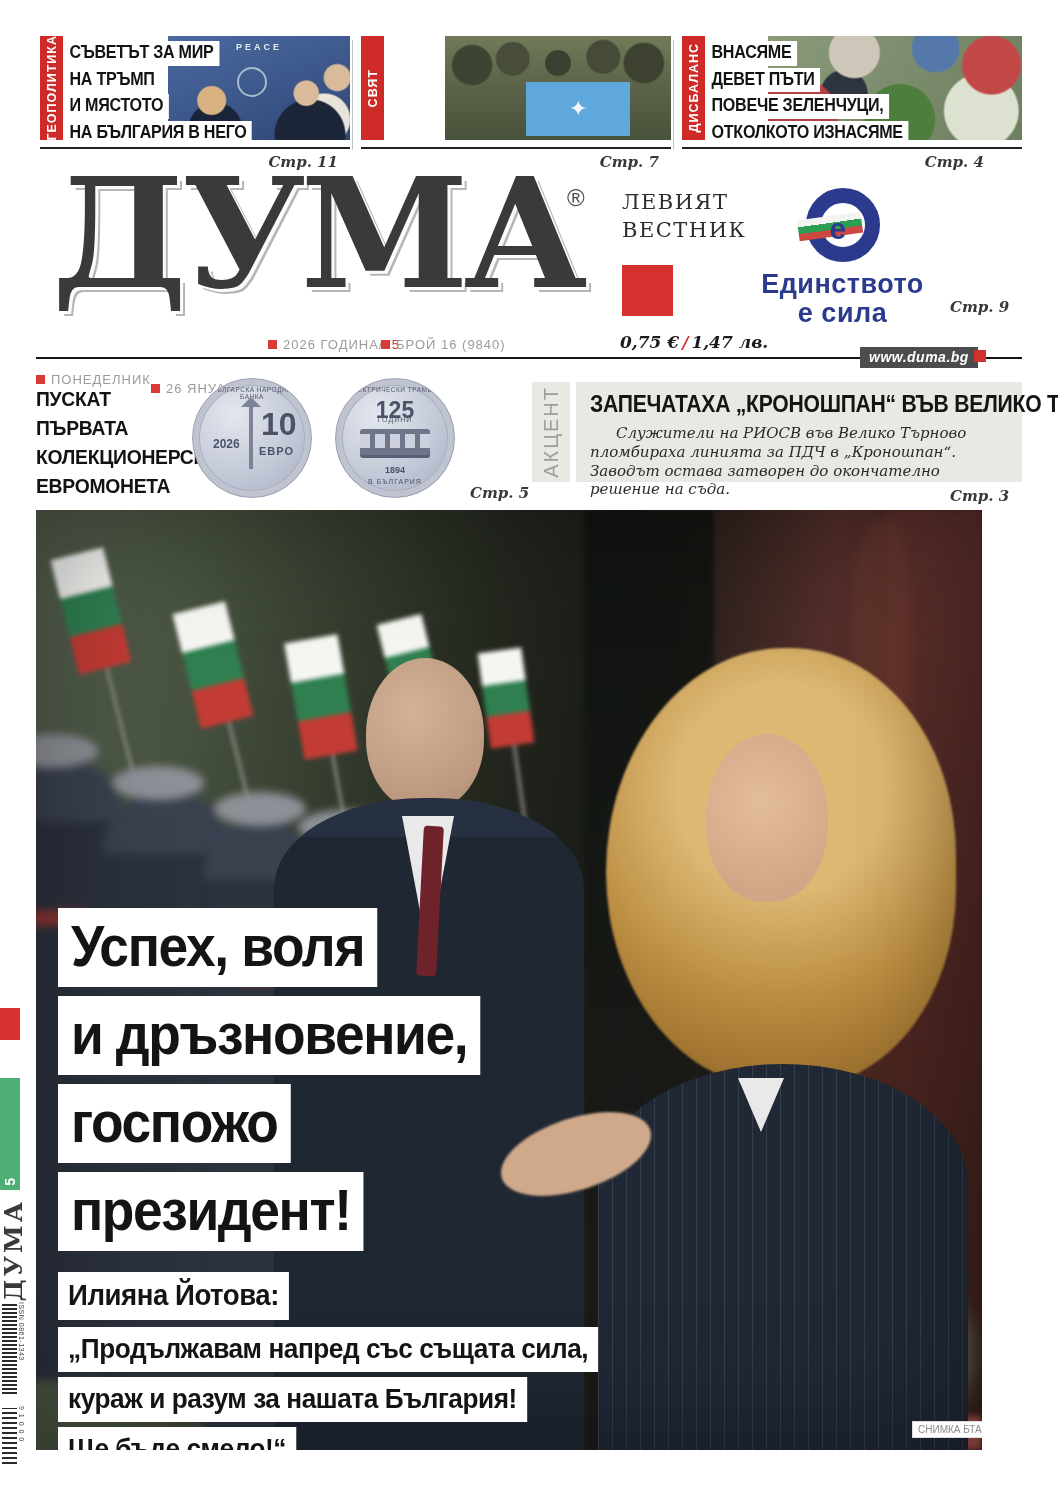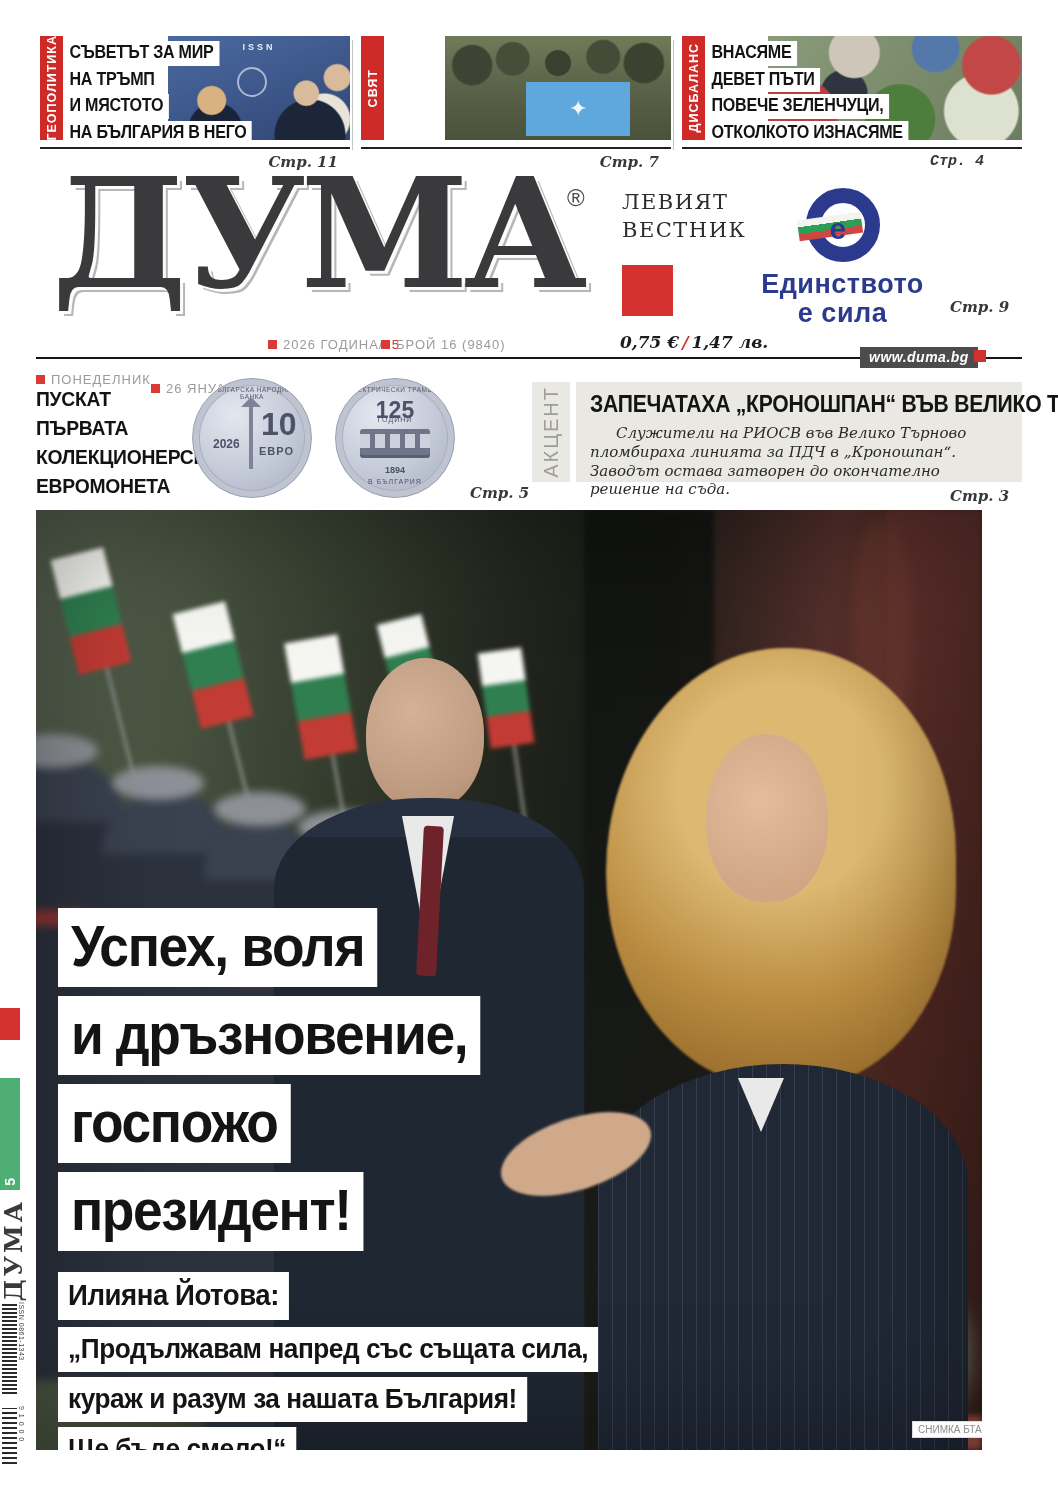--- a/index.html
+++ b/index.html
@@ -48,21 +48,21 @@
      radial-gradient(circle at 84% 72%,#dde2d0 0 16%,transparent 17%),
      radial-gradient(circle at 52% 80%,#4e7e3d 0 22%,transparent 23%),
      radial-gradient(circle at 30% 55%,#2e3440 0 12%,transparent 13%),
      linear-gradient(120deg,#8a9b7a,#6d7d5f);}
   .tz-lines{position:absolute;left:28px;top:5px;z-index:2;}
   .tz-line{display:table;background:#fff;color:#131313;font-weight:800;font-size:17.5px;
      line-height:1;padding:3px 6px 4px;margin-bottom:2px;letter-spacing:-.3px;white-space:nowrap;}
   .tz-rule{position:absolute;left:4px;right:0;top:111px;height:2px;background:#222;}
   .pref{font-family:"DejaVu Serif",serif;font-style:italic;font-weight:bold;font-size:15px;color:#38383a;}
   .tz-pref{position:absolute;top:117px;right:12px;}
-  .t3 .tz-pref{right:38px;font-family:Liberation Mono, monospace;}
+  .t3 .tz-pref{right:38px;}
   .tz-divider{position:absolute;top:40px;width:1px;height:110px;background:#c4c4c4;}
   .d1{left:352px;} .d2{left:673px;}
 
   
   .mast-title{position:absolute;left:52px;top:162px;font-family:"DejaVu Serif",serif;font-weight:bold;
      font-size:152px;line-height:.95;letter-spacing:-5px;color:#3a3a3c;
      text-shadow:3px 3px 0 rgba(255,255,255,.95),5px 5px 0 rgba(110,110,110,.5);}
   .mast-reg{position:absolute;left:567px;top:184px;font-size:24px;color:#4a4a4c;}
   .mast-tagline{position:absolute;left:622px;top:188px;font-family:"DejaVu Serif",serif;
      font-size:21px;line-height:1.35;letter-spacing:1.5px;color:#2d2d2f;}
@@ -212,21 +212,21 @@
 </head>
 <body>
 
 <div class="page">
 
   <div class="teaser t1">
     <div class="tz-ribbon">
       <span>ГЕОПОЛИТИКА</span>
     </div>
     <div class="tz-photo ph-peace">
-      <span class="peace-txt">ISSN</span>
+      <span class="peace-txt">PEACE</span>
       <span class="seal"></span>
     </div>
     <div class="tz-lines">
       <span class="tz-line cond">СЪВЕТЪТ ЗА МИР</span>
       <span class="tz-line cond">НА ТРЪМП</span>
       <span class="tz-line cond">И МЯСТОТО</span>
       <span class="tz-line cond">НА БЪЛГАРИЯ В НЕГО</span>
     </div>
     <div class="tz-rule"></div>
     <span class="pref tz-pref">Стр. 11</span>

